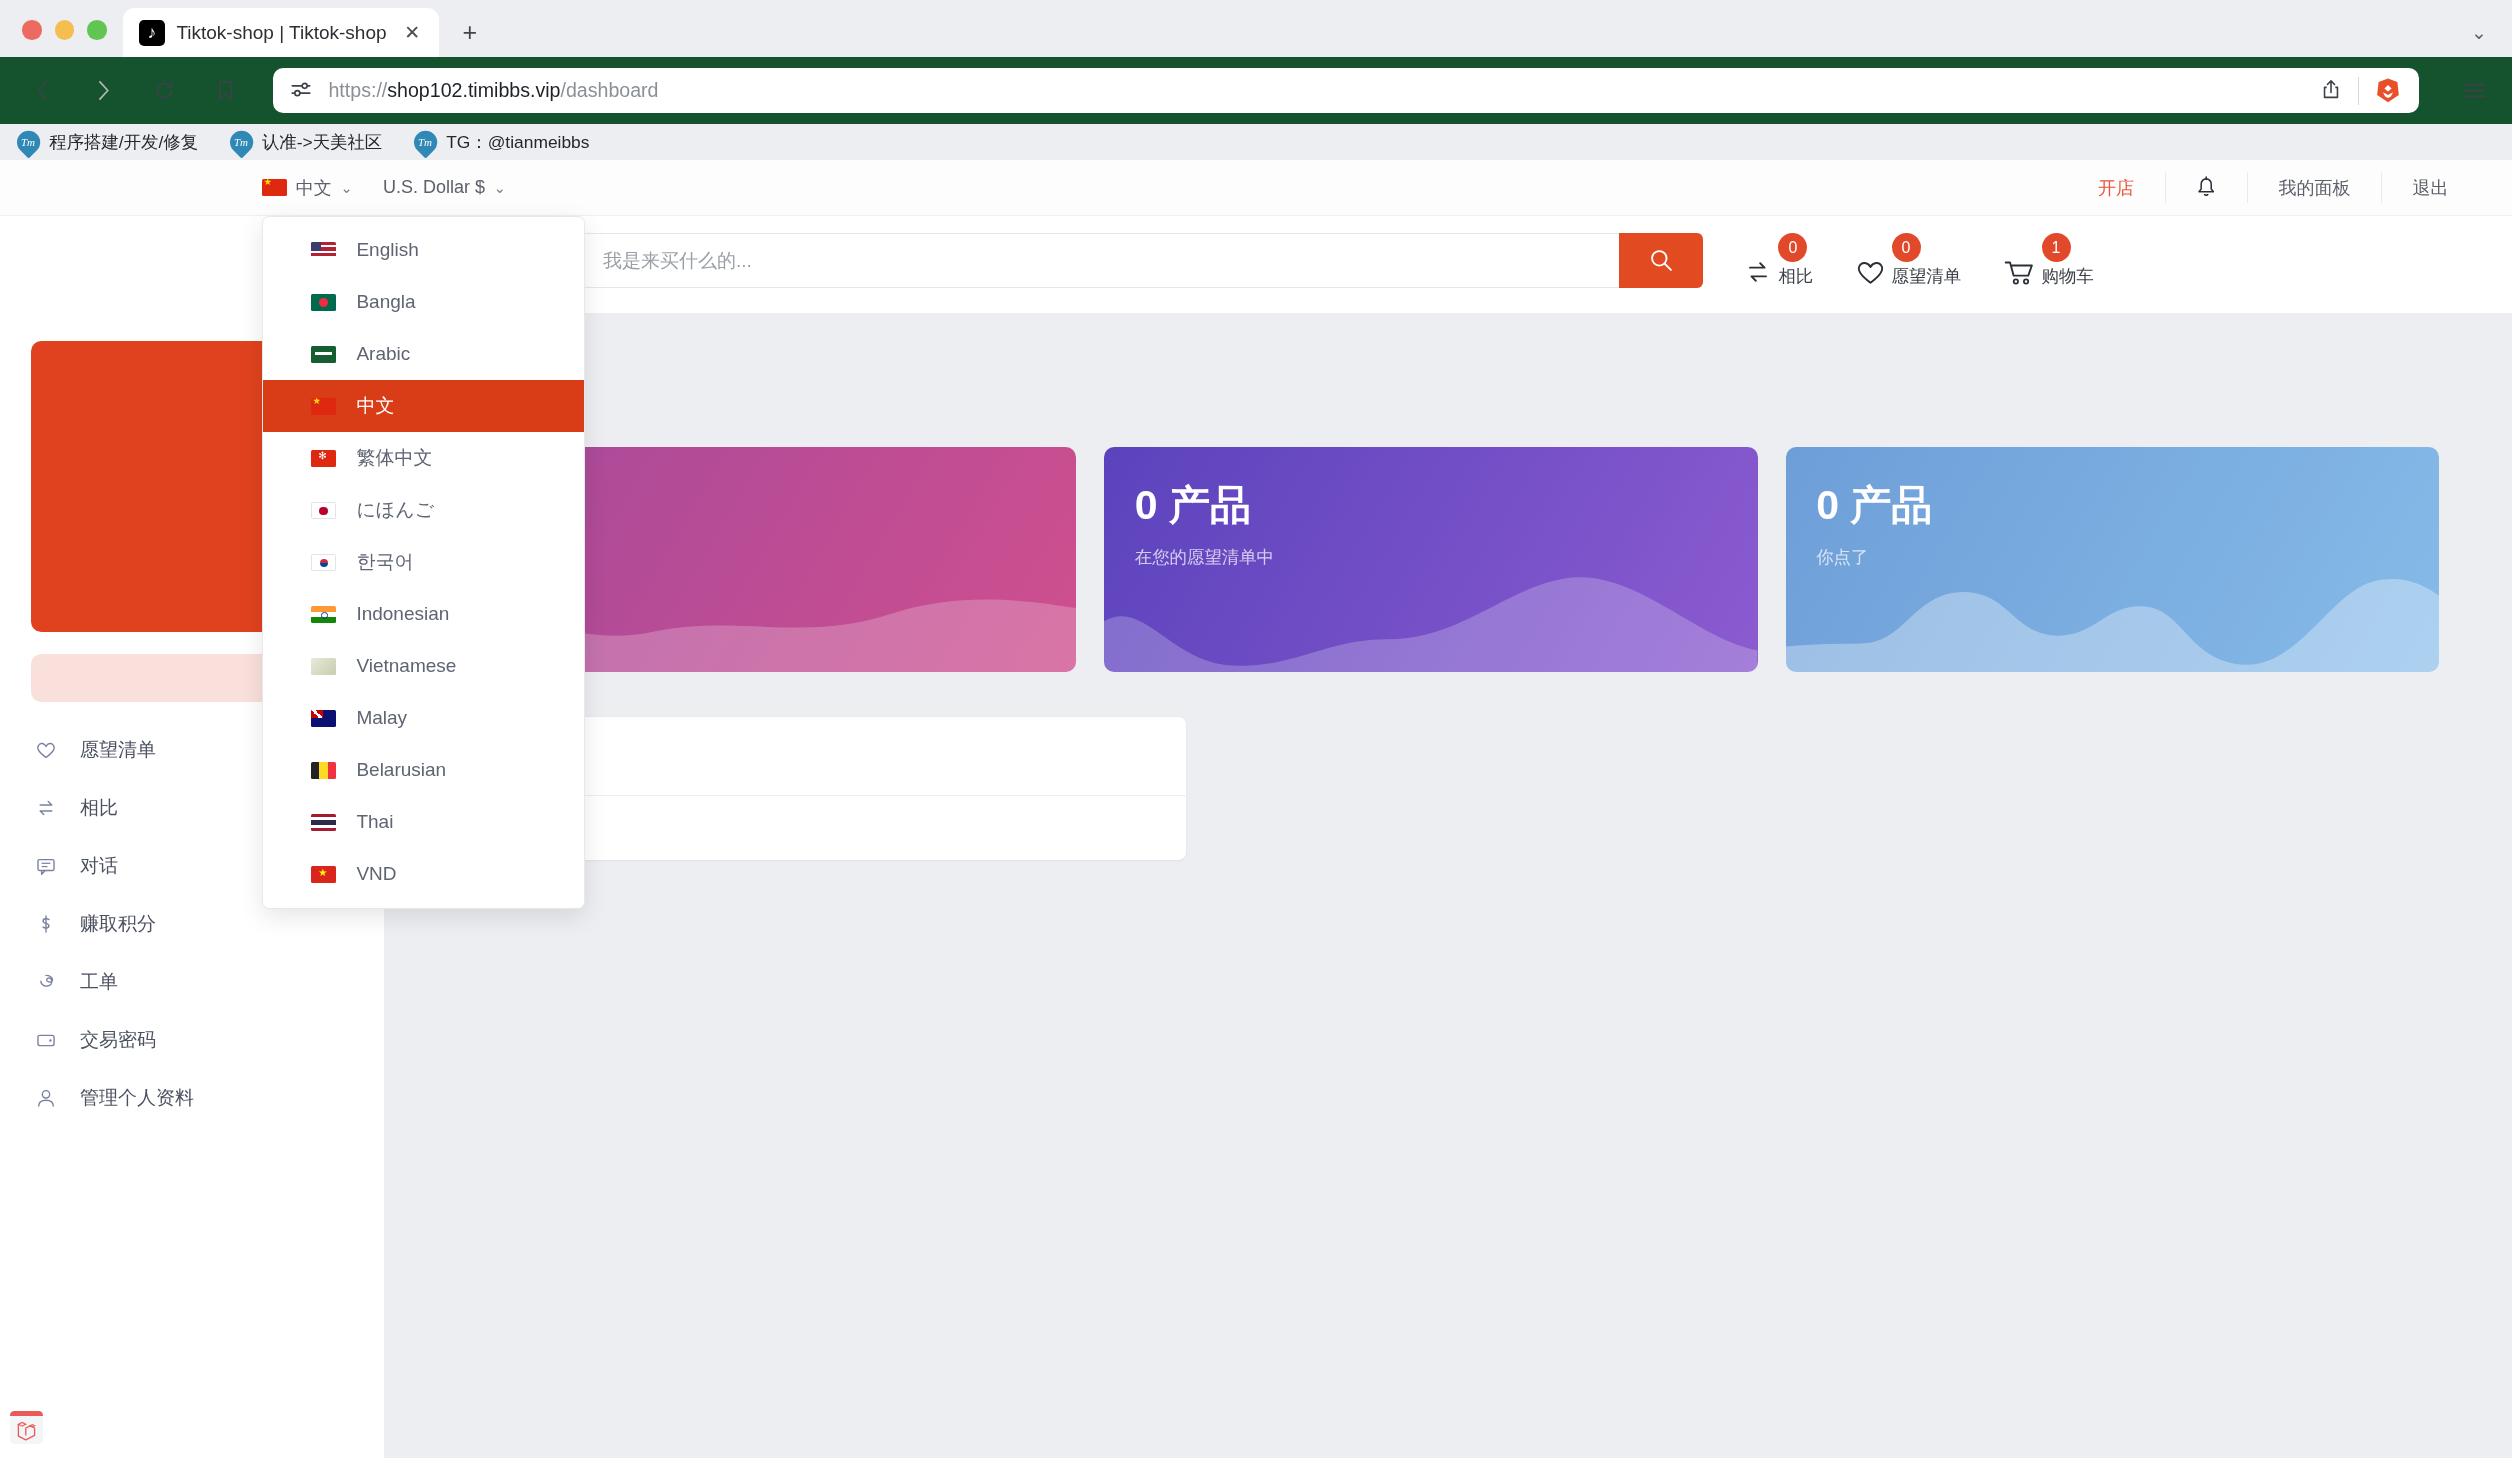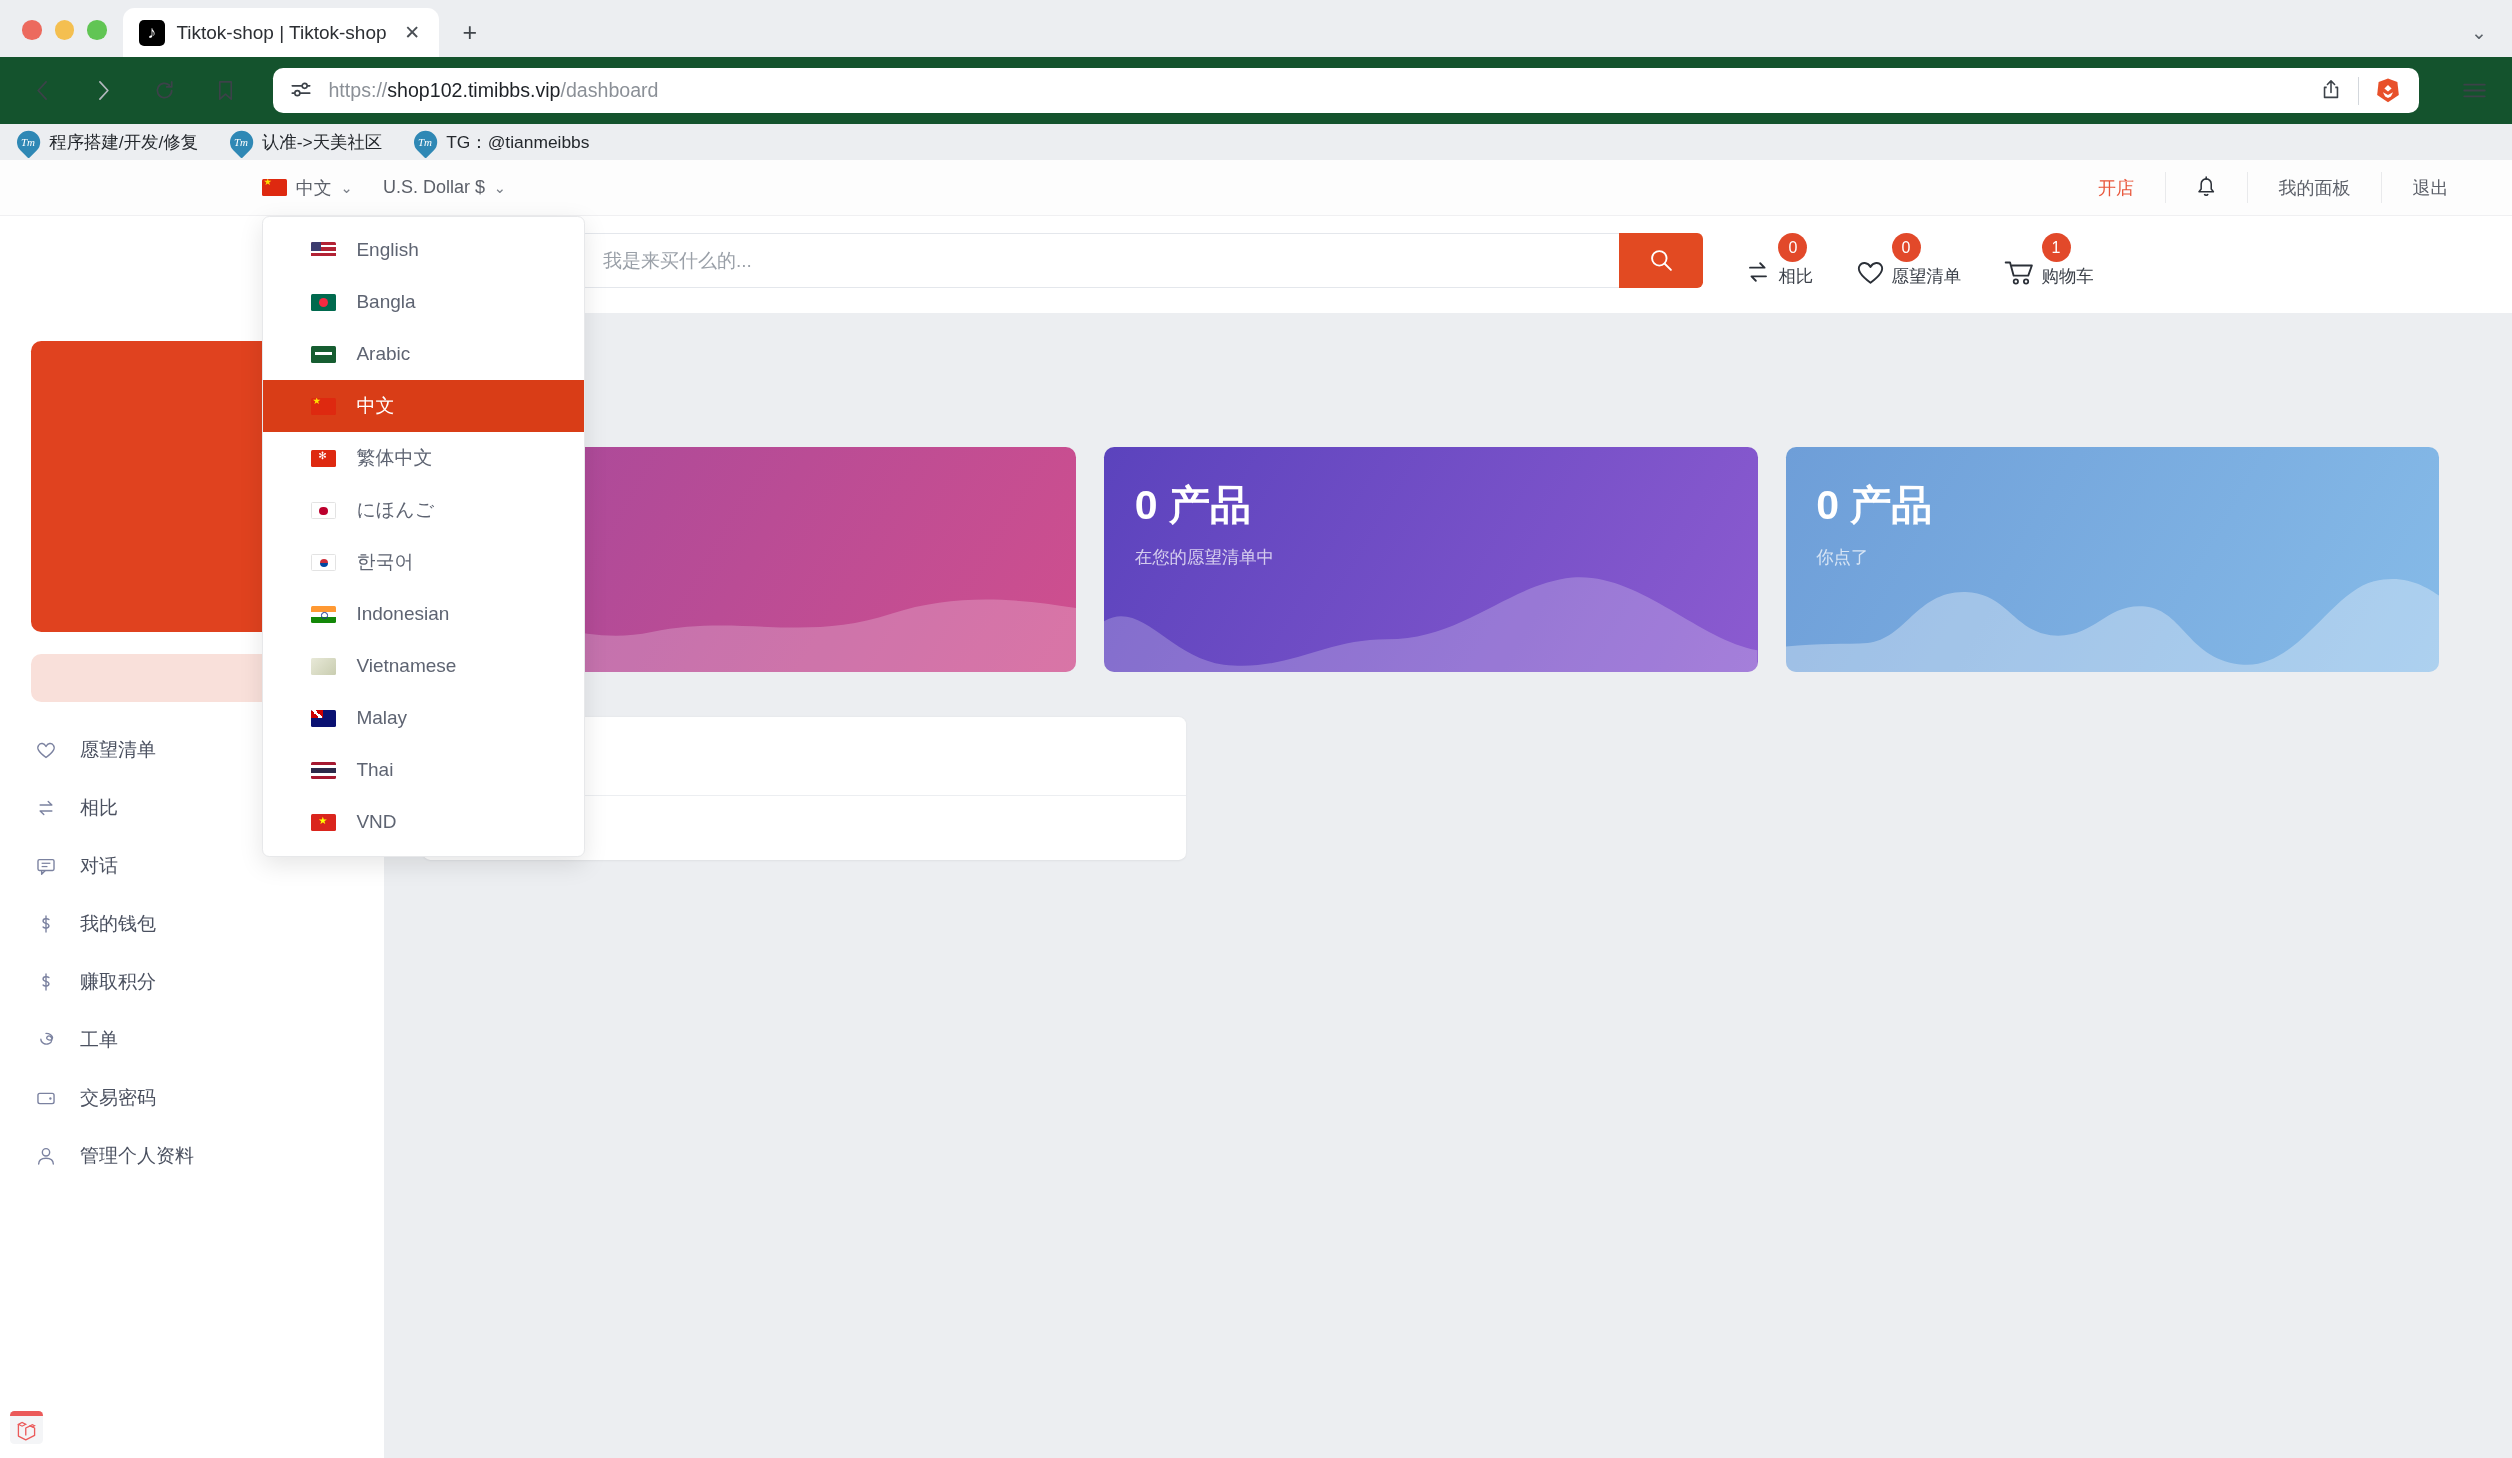--- a/index.html
+++ b/index.html
@@ -474,29 +474,20 @@
               <svg width="22" height="20.4" viewBox="0 0 30 28">
                   <rect x="4" y="5" width="22" height="15" rx="2" stroke="#7b82a0" stroke-width="1.9" fill="none"></rect>
                   <path d="M9 20v5l5-5" stroke="#7b82a0" stroke-width="1.9" fill="none" stroke-linejoin="round"></path>
                   <line x1="9" y1="10" x2="21" y2="10" stroke="#7b82a0" stroke-width="1.7"></line>
                   <line x1="9" y1="14.5" x2="17" y2="14.5" stroke="#7b82a0" stroke-width="1.7"></line>
                 </svg>
             </span>
             <span>对话</span>
           </div>
 
-          <div class="side-item">
-            <span class="side-ico">
-              <svg width="22" height="22" viewBox="0 0 30 30">
-                  <path d="M19 9c-1.6-1.6-8-2.2-8 1.8 0 4 8 2.6 8 6.6 0 4-6.4 3.6-8 1.8" stroke="#7b82a0" stroke-width="1.9" fill="none" stroke-linecap="round"></path>
-                  <line x1="15" y1="4" x2="15" y2="26" stroke="#7b82a0" stroke-width="1.9" stroke-linecap="round"></line>
-                </svg>
-            </span>
-            <span>我的钱包</span>
-          </div>
 
           <div class="side-item">
             <span class="side-ico">
               <svg width="22" height="22" viewBox="0 0 30 30">
                   <path d="M19 9c-1.6-1.6-8-2.2-8 1.8 0 4 8 2.6 8 6.6 0 4-6.4 3.6-8 1.8" stroke="#7b82a0" stroke-width="1.9" fill="none" stroke-linecap="round"></path>
                   <line x1="15" y1="4" x2="15" y2="26" stroke="#7b82a0" stroke-width="1.9" stroke-linecap="round"></line>
                 </svg>
             </span>
             <span>赚取积分</span>
           </div>
@@ -603,20 +594,24 @@
       </div>
       <div class="dd-item">
         <span class="flag vn2"></span>
         <span>Vietnamese</span>
       </div>
       <div class="dd-item">
         <span class="flag my"></span>
         <span>Malay</span>
       </div>
       <div class="dd-item">
+        <span class="flag be"></span>
+        <span>Belarusian</span>
+      </div>
+      <div class="dd-item">
         <span class="flag th"></span>
         <span>Thai</span>
       </div>
       <div class="dd-item">
         <span class="flag vn"></span>
         <span>VND</span>
       </div>
     </div>
 
     <div class="debugbar">

